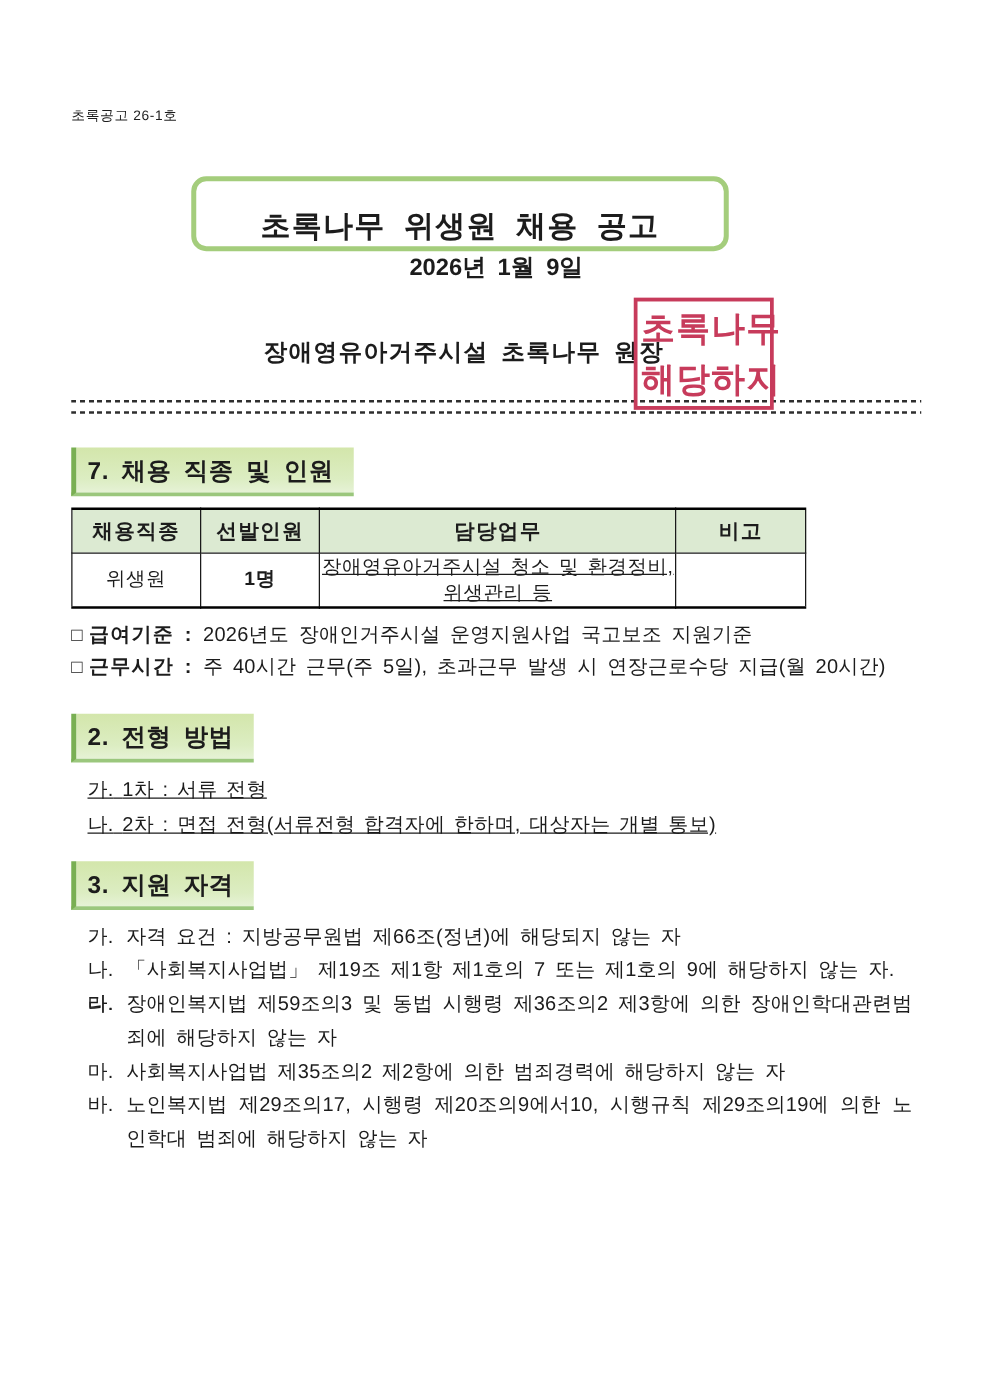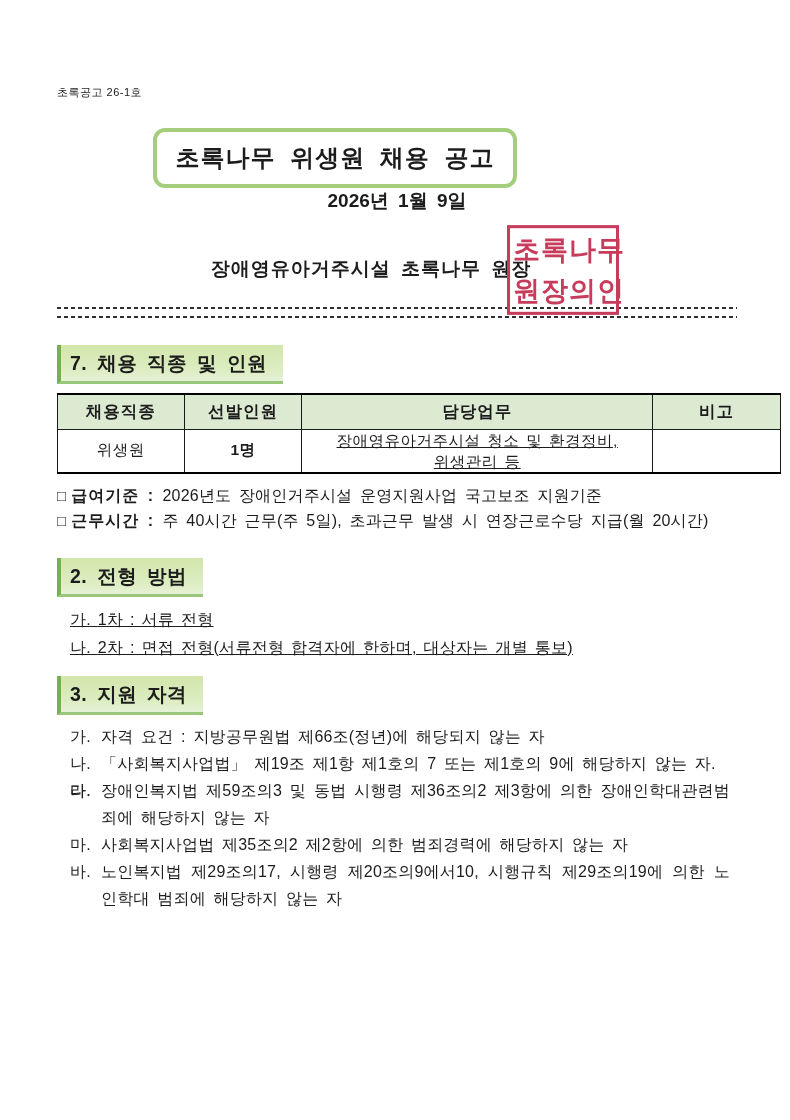--- a/index.html
+++ b/index.html
@@ -14,28 +14,28 @@
   .page {
     width: 790px; height: 1120px;
     padding: 85px 53px 0 57px;
     position: relative;
   }
   .doc-number {
     font-size: 11px;
     letter-spacing: 0.5px;
   }
   .title-box {
-    margin-top: 28px;
+    margin-top: 41px;
     margin-left: 96px;
-    width: 364px;
+    width: 430px;
     height: 60px;
     border: 4px solid #a4cd7c;
     border-radius: 12px;
     display: flex;
-    align-items: center;
+    align-items: flex-end;
     justify-content: center;
     font-size: 24px;
     font-weight: bold;
     word-spacing: 7px;
     letter-spacing: 1px;
   }
   .intro {
     margin-top: 22px;
     font-size: 16.5px;
     line-height: 27px;
@@ -98,21 +98,21 @@
     border-bottom: 3px solid #9bc77d;
     padding: 5px 16px 4px 9px;
     font-size: 19.5px;
     font-weight: bold;
     word-spacing: 4px;
     letter-spacing: 0.5px;
   }
   .s1 { margin-top: 27px; }
   .recruit-table {
     margin-top: 9px;
-    width: 724px;
+    width: 588px;
     border-collapse: collapse;
     table-layout: fixed;
   }
   .recruit-table th, .recruit-table td {
     border: 1px solid #1a1a1a;
     text-align: center;
     vertical-align: middle;
   }
   .recruit-table { border-top: 2.5px solid #000; border-bottom: 2.5px solid #000; }
   .recruit-table th {
@@ -178,21 +178,21 @@
     <span>초록나무 위생원 채용 공고</span>
   </div>
 
 
   <div class="date-line">2026년 1월 9일</div>
 
   <div class="signature-row">
     <span>장애영유아거주시설 초록나무 원장</span>
     <div class="stamp">
       <span>초록나무</span>
-      <span>원장의인</span>
+      <span>해당하지</span>
     </div>
   </div>
 
   <div class="separator">
     <div class="dash-line"></div>
     <div class="dash-line"></div>
   </div>
 
   <div class="s1">
     <div class="section-heading">7. 채용 직종 및 인원</div>

